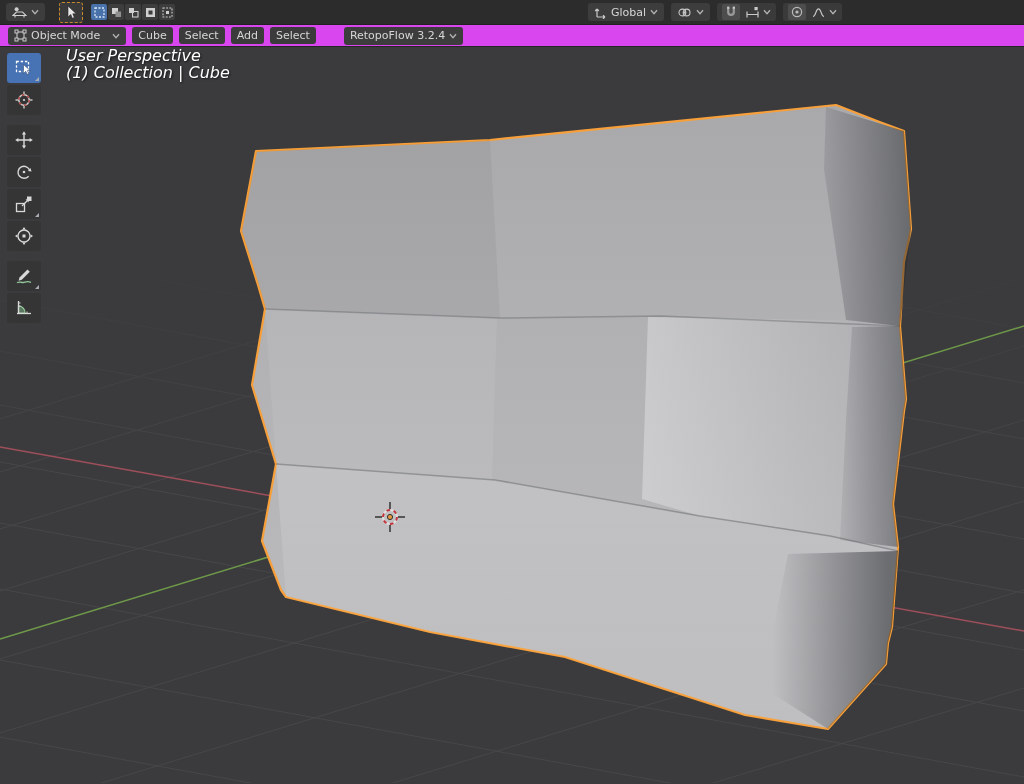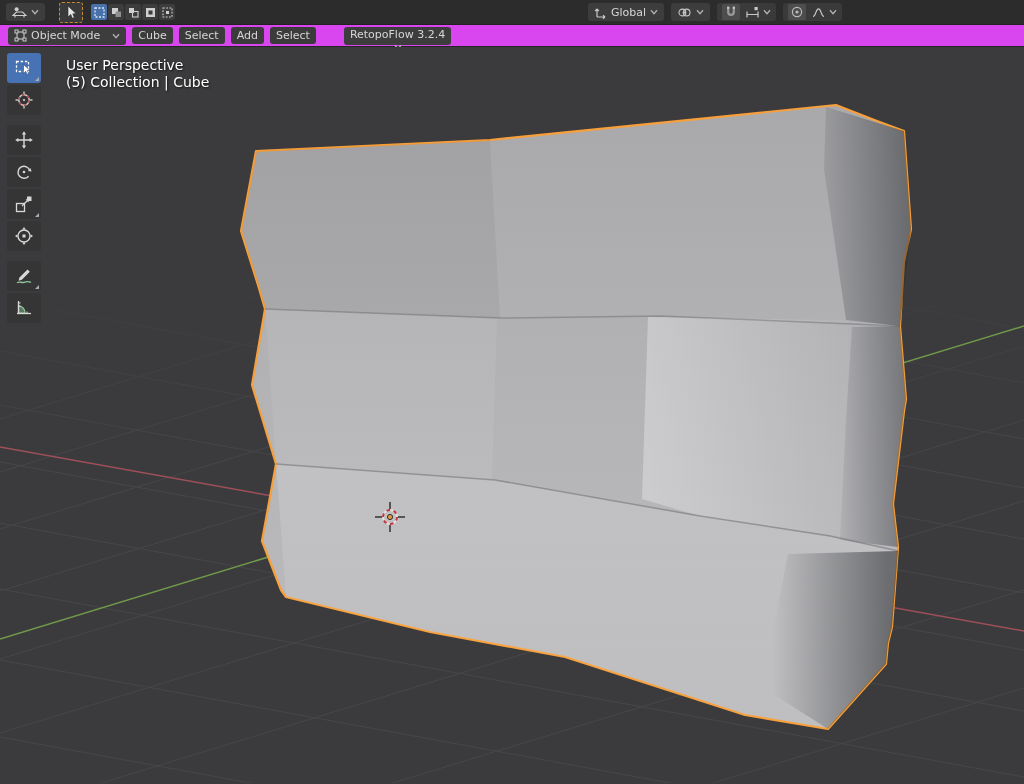--- a/index.html
+++ b/index.html
@@ -27,28 +27,28 @@
            display:inline-flex; align-items:center; justify-content:center; }
   .smbtn.active { background:#4a72aa; }
 
   .right-controls { position:absolute; left:588px; top:3px; display:flex; gap:7px; align-items:center; }
 
   
   .vheader { height:22px; background:#d946ef; border-bottom:1px solid #262626;
              display:flex; align-items:center; padding:0 8px; gap:6px; }
   .menu-btn { background:#3b3b3b; border-radius:3px; padding:2px 6px; height:17px;
               display:inline-flex; align-items:center; color:#d6d6d6; font-size:11px; }
-  .addon-gap { margin-left:22px;flex-direction:column; }
+  .addon-gap { margin-left:22px; }
 
   
   .viewport { position:relative; width:1024px; height:736px; background:#3b3b3d; overflow:hidden; }
   .scene-svg { position:absolute; left:0; top:0; }
 
-  .overlay-text { position:absolute; left:66px; top:10px; color:#ffffff; font-size:14px;
-                  text-shadow:1px 1px 2px rgba(0,0,0,0.65); line-height:17px; }
+  .overlay-text { position:absolute; left:66px; top:0; color:#ffffff; font-size:16px;
+                  text-shadow:1px 1px 2px rgba(0,0,0,0.65); line-height:17px;font-style:italic; }
   .overlay-text .line { display:block; }
 
   
   .toolbar { position:absolute; left:7px; top:6px; width:34px; display:flex;
              flex-direction:column; }
   .tbtn { width:34px; height:30px; background:#353535; border-radius:3px;
           display:flex; align-items:center; justify-content:center; position:relative;
           margin-bottom:2px; }
   .tbtn.active { background:#4772b3; }
   .tbtn .corner { position:absolute; right:2px; bottom:2px; width:0; height:0;
@@ -330,21 +330,21 @@
         <line x1="375" y1="518" x2="383" y2="518" stroke="#1c1c1c" stroke-width="1.3"></line>
         <line x1="397" y1="518" x2="405" y2="518" stroke="#1c1c1c" stroke-width="1.3"></line>
         <circle cx="390" cy="518" r="7" fill="none" stroke="#e0e0e0" stroke-width="2"></circle>
         <circle cx="390" cy="518" r="7" fill="none" stroke="#c2373f" stroke-width="2" stroke-dasharray="3.7 3.6"></circle>
         <circle cx="390" cy="518" r="2.6" fill="#e2953f" stroke="#333333" stroke-width="1"></circle>
       </g>
     </svg>
 
     <div class="overlay-text">
       <span class="line">User Perspective</span>
-      <span class="line">(5) Collection | Cube</span>
+      <span class="line">(1) Collection | Cube</span>
     </div>
 
     <div class="toolbar">
       <div class="tbtn active">
         <span>
           <svg width="20" height="20" viewBox="0 0 20 20">
             <rect x="2.5" y="3.5" width="12" height="10" fill="none" stroke="#ffffff" stroke-width="1.3" stroke-dasharray="2.4 1.8"></rect>
             <path d="M9.5 6.5 L9.5 15.5 L11.7 13.3 L13.1 16.4 L14.8 15.6 L13.4 12.6 L16.3 12.6 Z" fill="#ffffff" stroke="#2b4a74" stroke-width="0.6"></path>
           </svg>
         </span>

